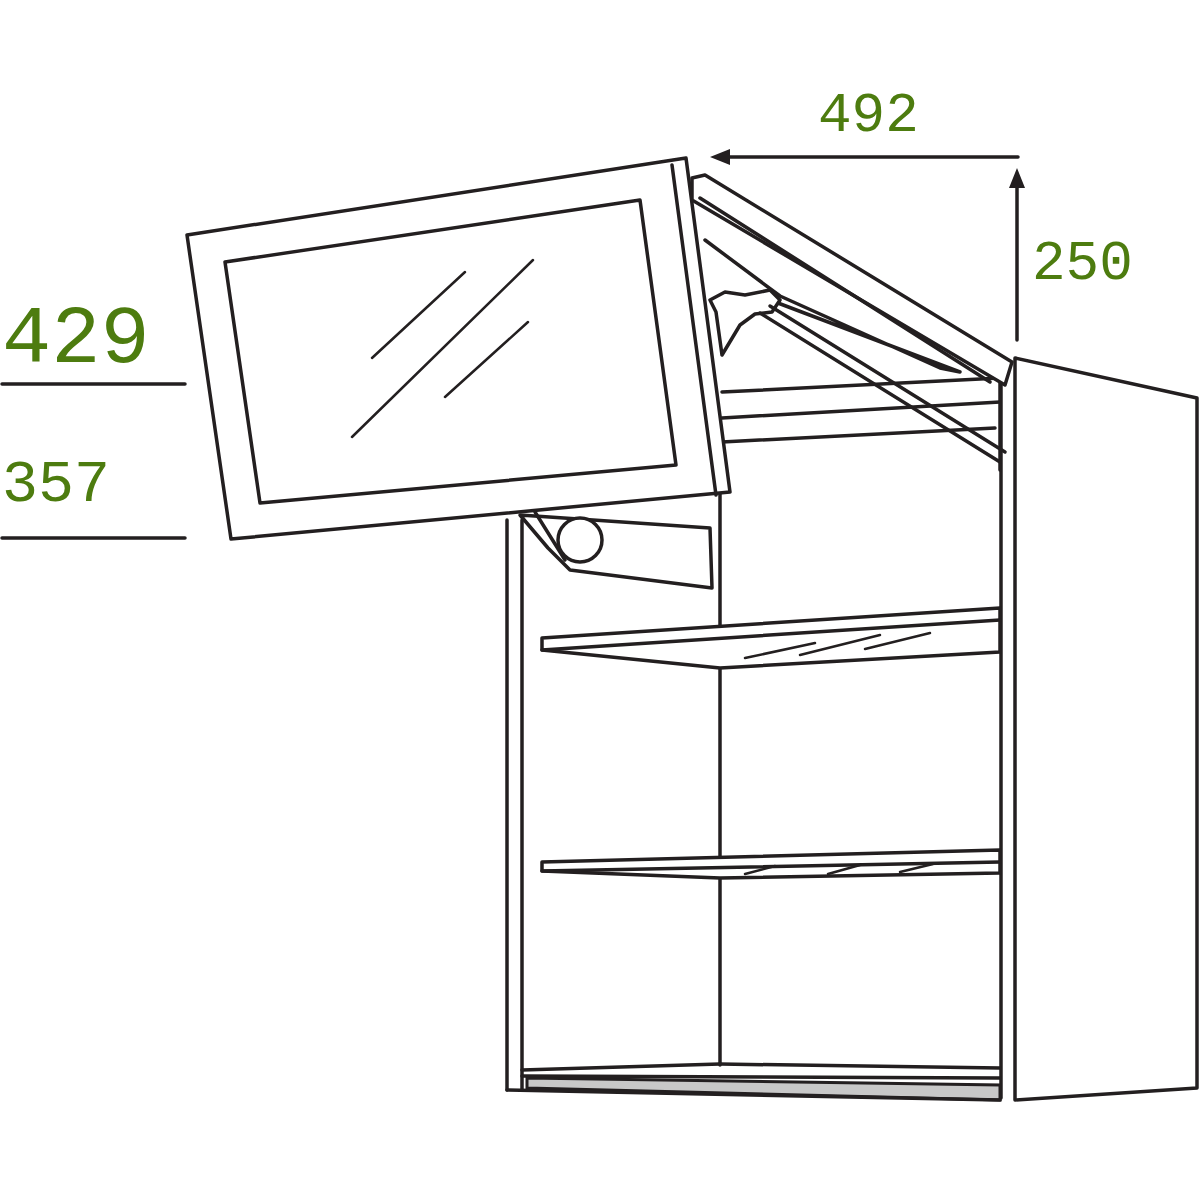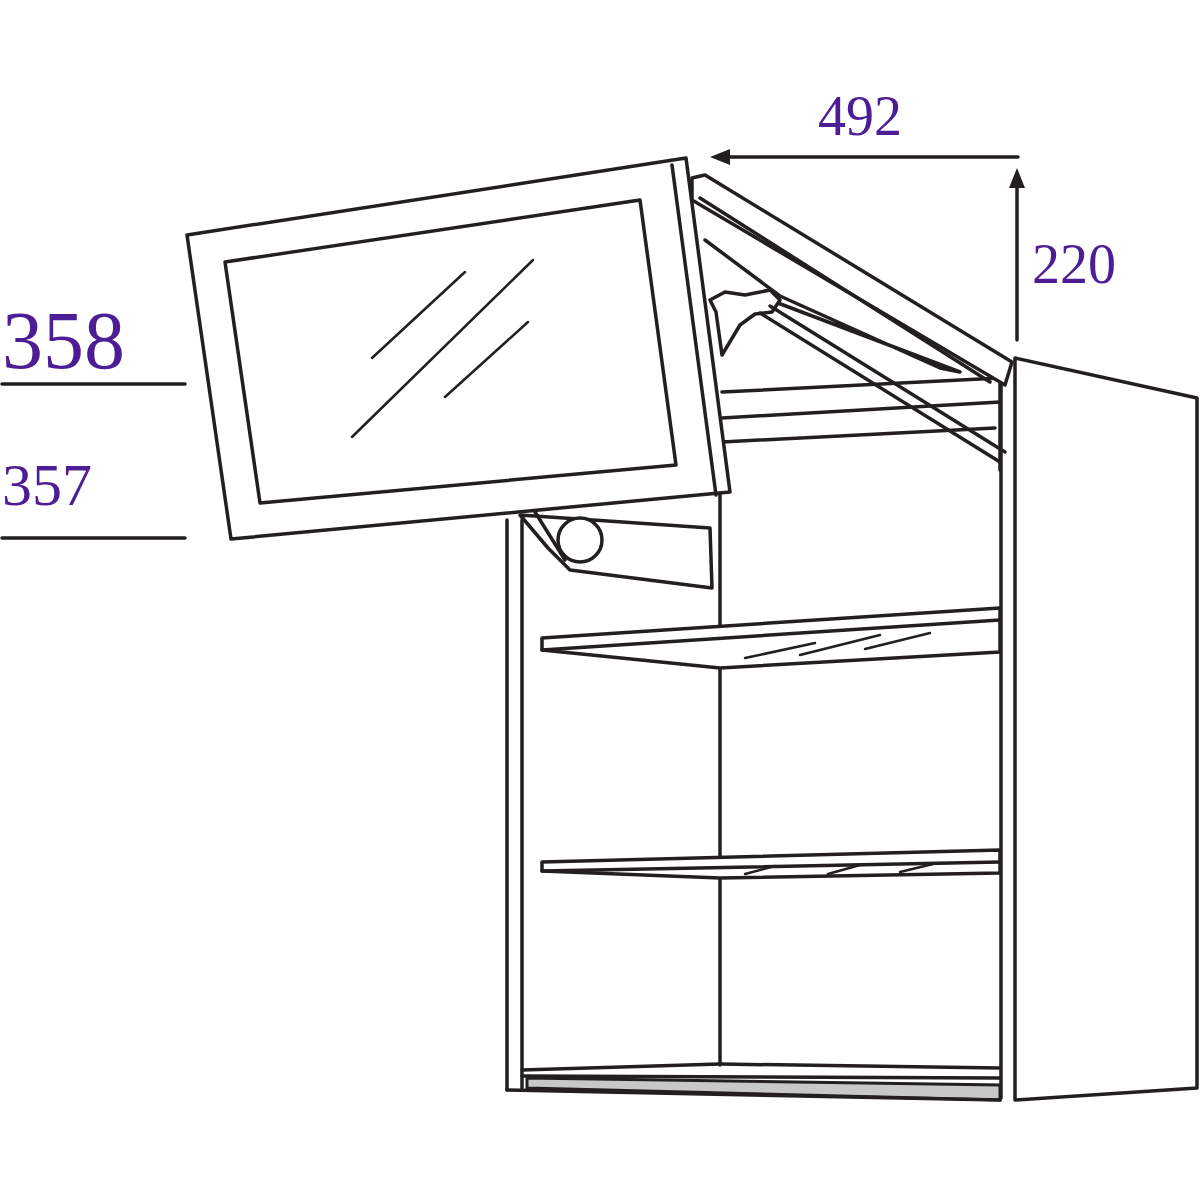--- a/index.html
+++ b/index.html
@@ -1,21 +1,21 @@
 <!DOCTYPE html>
 <html><head>
 <meta charset="utf-8">
 <style>
   html, body { margin: 0; padding: 0; background: #ffffff; }
   body { width: 1200px; height: 1200px; position: relative; overflow: hidden; }
   svg { position: absolute; left: 0; top: 0; }
   .ln { fill: none; stroke: #231f20; stroke-width: 3.5; stroke-linejoin: round; stroke-linecap: round; }
   .lnw { fill: #ffffff; stroke: #231f20; stroke-width: 3.5; stroke-linejoin: round; stroke-linecap: round; }
   .thin { fill: none; stroke: #231f20; stroke-width: 2.5; stroke-linecap: round; }
-  .label { position: absolute; font-family: Liberation Serif, serif; color: #4c1d95; line-height: 1; text-align: center; }
+  .label { position: absolute; font-family: Liberation Mono, monospace; color: #4d7c0f; line-height: 1; text-align: center; }
   #lbl-429 { left: 2px; top: 300px; font-size: 82px; }
   #lbl-357 { left: 2px; top: 455px; font-size: 60px; }
   #lbl-492 { left: 818px; top: 88px; font-size: 56px; }
   #lbl-250 { left: 1032px; top: 236px; font-size: 56px; }
 </style>
 </head>
 <body>
 
 <svg width="1200" height="1200" viewBox="0 0 1200 1200">
 
@@ -95,15 +95,15 @@
   <g>
     <polygon points="527,1078 1000,1085 1000,1100 527,1088" fill="#c8c8c8" stroke="#231f20" stroke-width="3"></polygon>
     <line x1="522" y1="1070" x2="720" y2="1064" class="ln"></line>
     <line x1="720" y1="1064" x2="1000" y2="1068" class="ln"></line>
     <line x1="522" y1="1076" x2="1000" y2="1078" class="ln"></line>
     <line x1="507" y1="1090" x2="1000" y2="1100" class="ln"></line>
   </g>
 </svg>
 
 <div id="lbl-492" class="label">492</div>
-<div id="lbl-250" class="label">220</div>
-<div id="lbl-429" class="label">358</div>
+<div id="lbl-250" class="label">250</div>
+<div id="lbl-429" class="label">429</div>
 <div id="lbl-357" class="label">357</div>
 
 </body></html>

